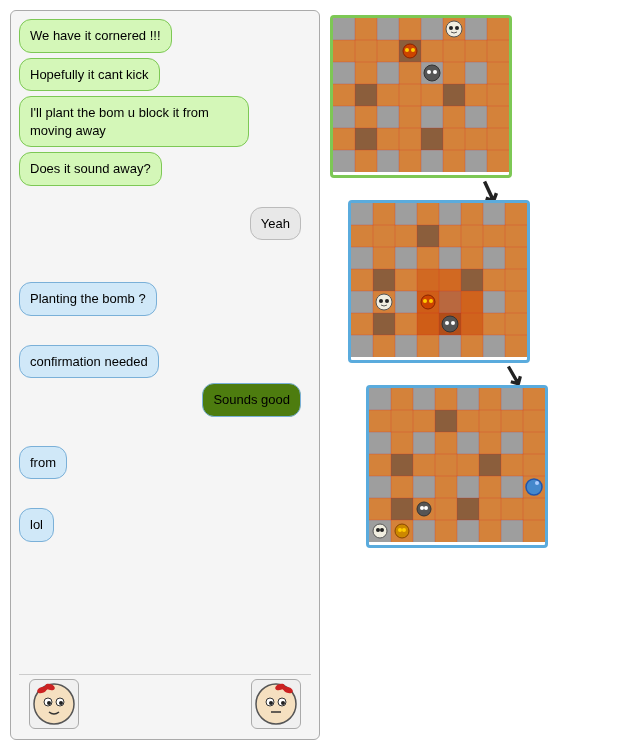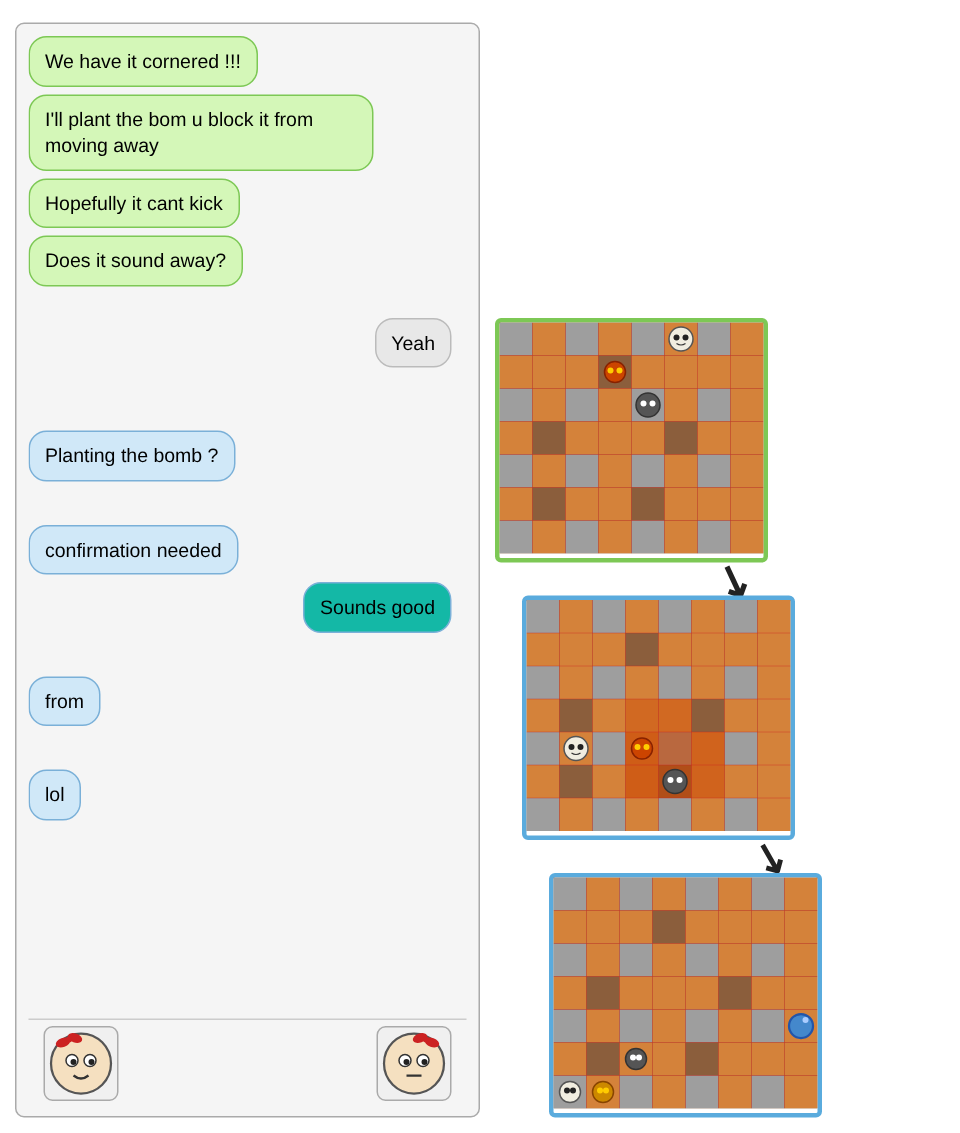--- a/index.html
+++ b/index.html
@@ -12,21 +12,20 @@
       overflow: hidden;
       position: relative;
     }
 
     .main-container {
       display: flex;
       width: 640px;
       height: 755px;
       padding: 10px;
       gap: 10px;
-      align-items: flex-end;
     }
 
     
     .chat-panel {
       width: 310px;
       height: 730px;
       border: 1.5px solid #aaa;
       border-radius: 6px;
       background: #f5f5f5;
       display: flex;
@@ -66,21 +65,21 @@
     .bubble-blue {
       background: #d0e8f8;
       border: 1.5px solid #7ab0d8;
       border-radius: 12px;
       align-self: flex-start;
       margin-top: 24px;
     }
 
     
     .bubble-blue-right {
-      background: #14b8a6;
+      background: #4d7c0f;
       border: 1.5px solid #7ab0d8;
       border-radius: 12px;
       align-self: flex-end;
     }
 
     .chat-messages {
       display: flex;
       flex-direction: column;
       gap: 5px;
       flex: 1;
@@ -147,25 +146,25 @@
 
   <div class="chat-panel">
     <div class="chat-messages">
 
       <div class="bubble bubble-green">
         <span>We have it cornered !!!</span>
       </div>
 
 
       <div class="bubble bubble-green">
+        <span>Hopefully it cant kick</span>
+      </div>
+
+      <div class="bubble bubble-green">
         <span>I'll plant the bom u block it from moving away</span>
-      </div>
-
-      <div class="bubble bubble-green">
-        <span>Hopefully it cant kick</span>
       </div>
 
       <div class="bubble bubble-green">
         <span>Does it sound away?</span>
       </div>
 
       <div class="bubble bubble-gray" style="align-self:flex-end; margin-right:10px;">
         <span>Yeah</span>
       </div>
 

